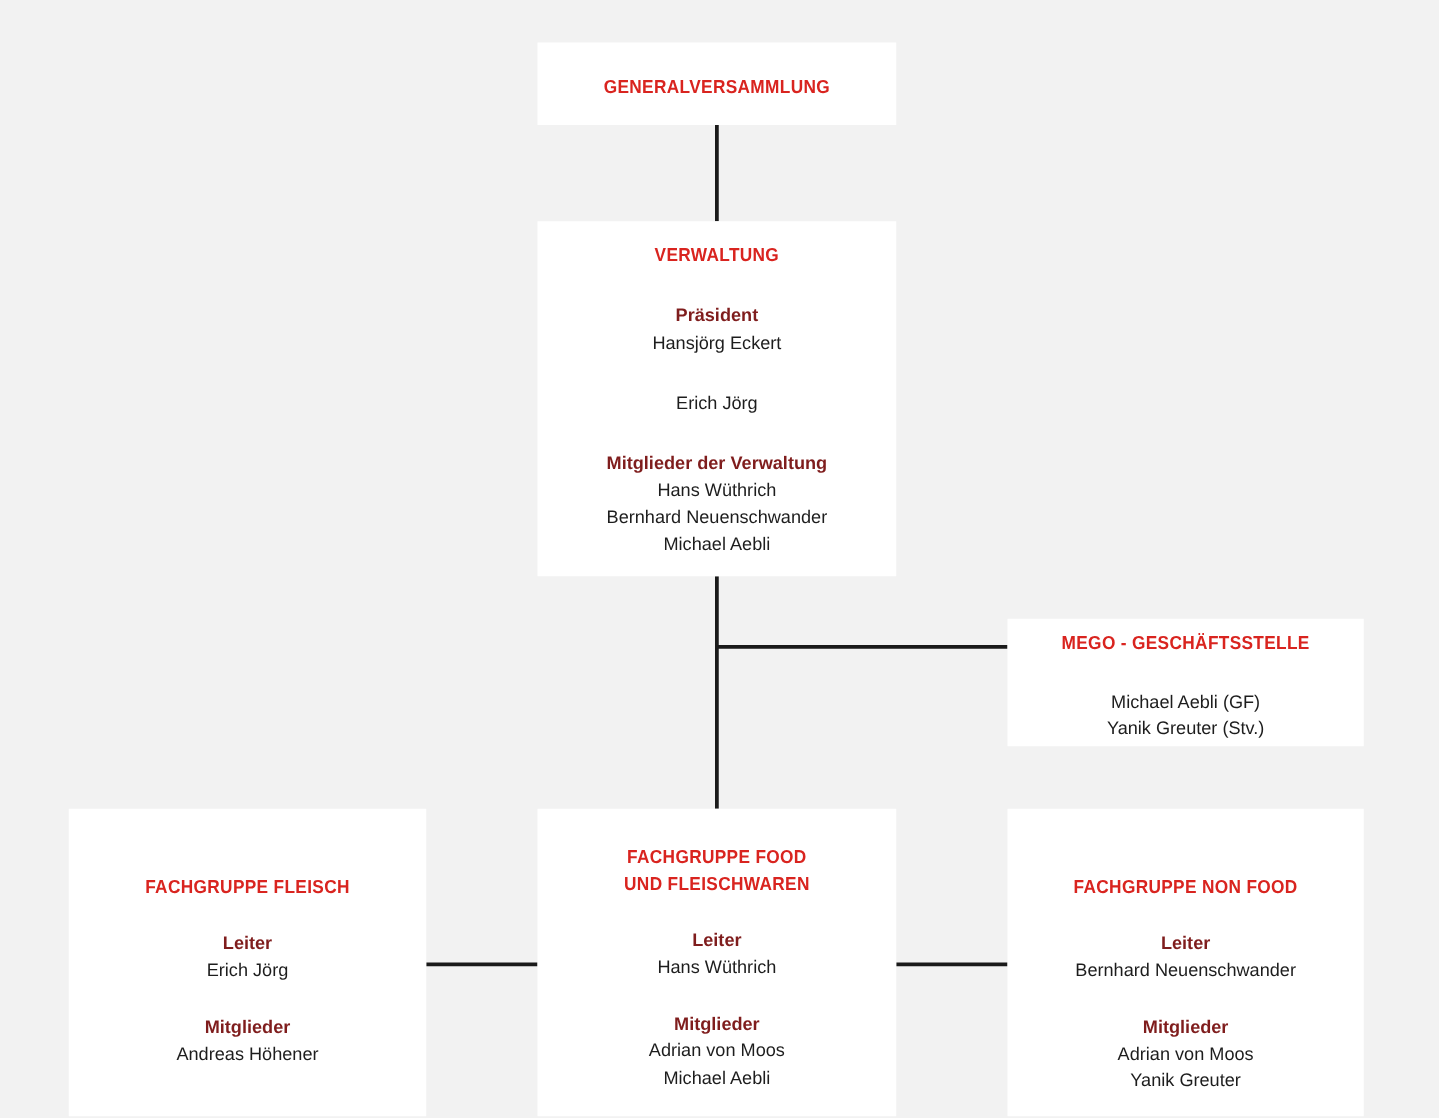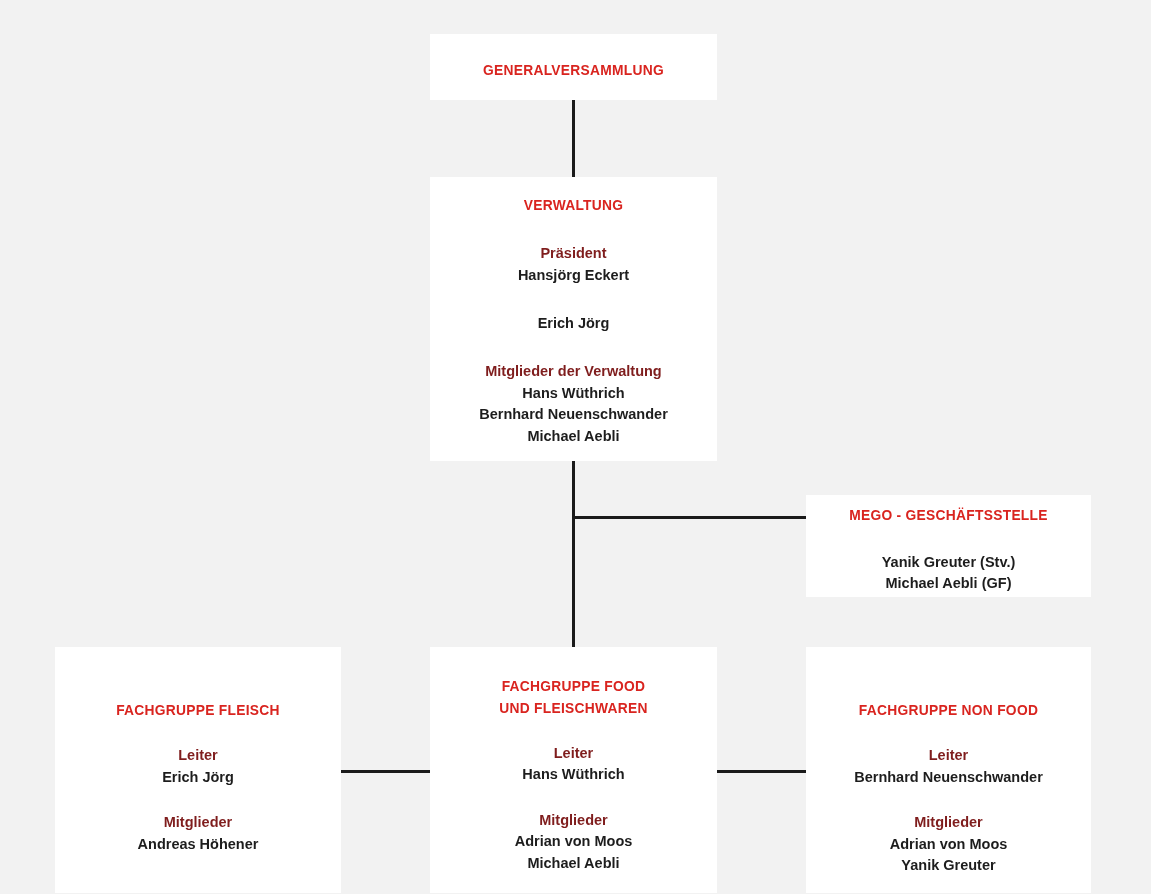--- a/index.html
+++ b/index.html
@@ -64,21 +64,21 @@
     transform-origin: center center;
     white-space: pre-line;
   }
   .role {
     font-weight: bold;
     font-size: 14.5px;
     color: #7f1d1d;
     line-height: 1.5;
   }
   .person {
-    font-weight: bold;
+    font-weight: normal;
     font-size: 14.5px;
     color: #1d1d1d;
     line-height: 1.47;
   }
   .group { margin: 0; }
 
   
   #box-generalversammlung .box-title { margin-top: 25px; }
 
   #box-verwaltung .box-title { margin-top: 17px; }
@@ -126,22 +126,22 @@
       <div class="role">Mitglieder der Verwaltung</div>
       <div class="person">Hans Wüthrich</div>
       <div class="person">Bernhard Neuenschwander</div>
       <div class="person">Michael Aebli</div>
     </div>
   </div>
 
   <div class="box" id="box-mego">
     <div class="box-title">MEGO - GESCHÄFTSSTELLE</div>
     <div class="group">
+      <div class="person">Michael Aebli (GF)</div>
       <div class="person">Yanik Greuter (Stv.)</div>
-      <div class="person">Michael Aebli (GF)</div>
     </div>
   </div>
 
   <div class="box" id="box-fleisch">
     <div class="box-title">FACHGRUPPE FLEISCH</div>
 
     <div class="group">
       <div class="role">Leiter</div>
       <div class="person">Erich Jörg</div>
     </div>

